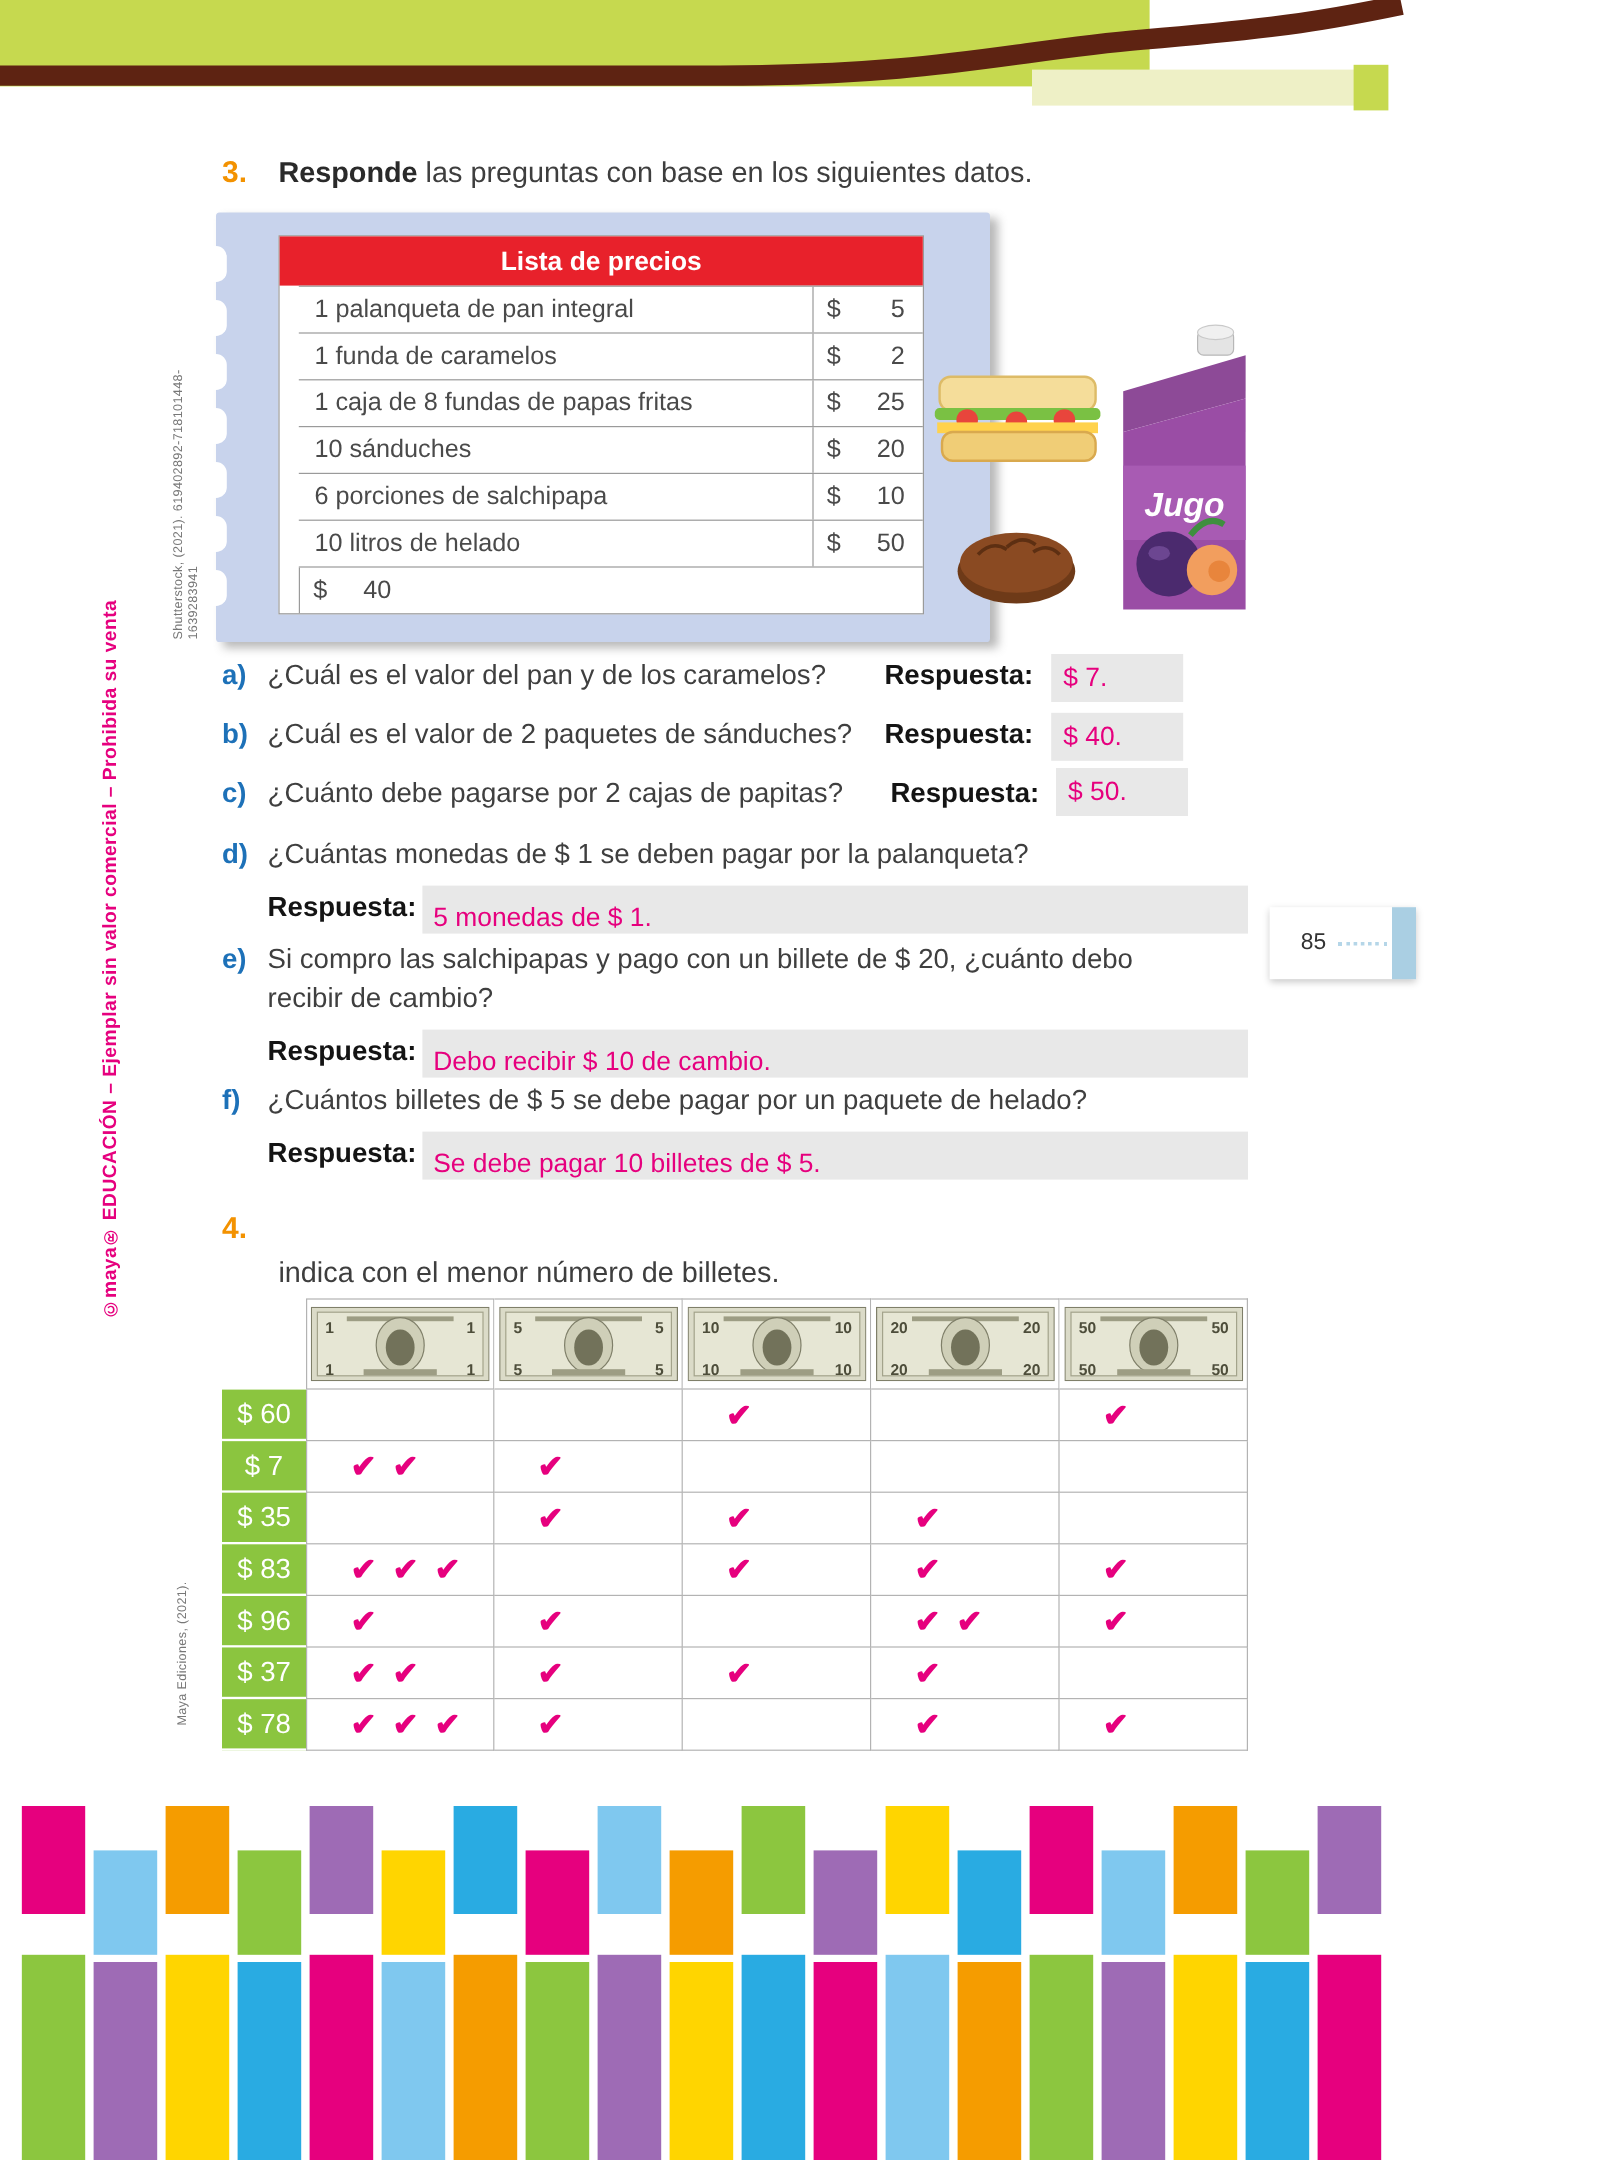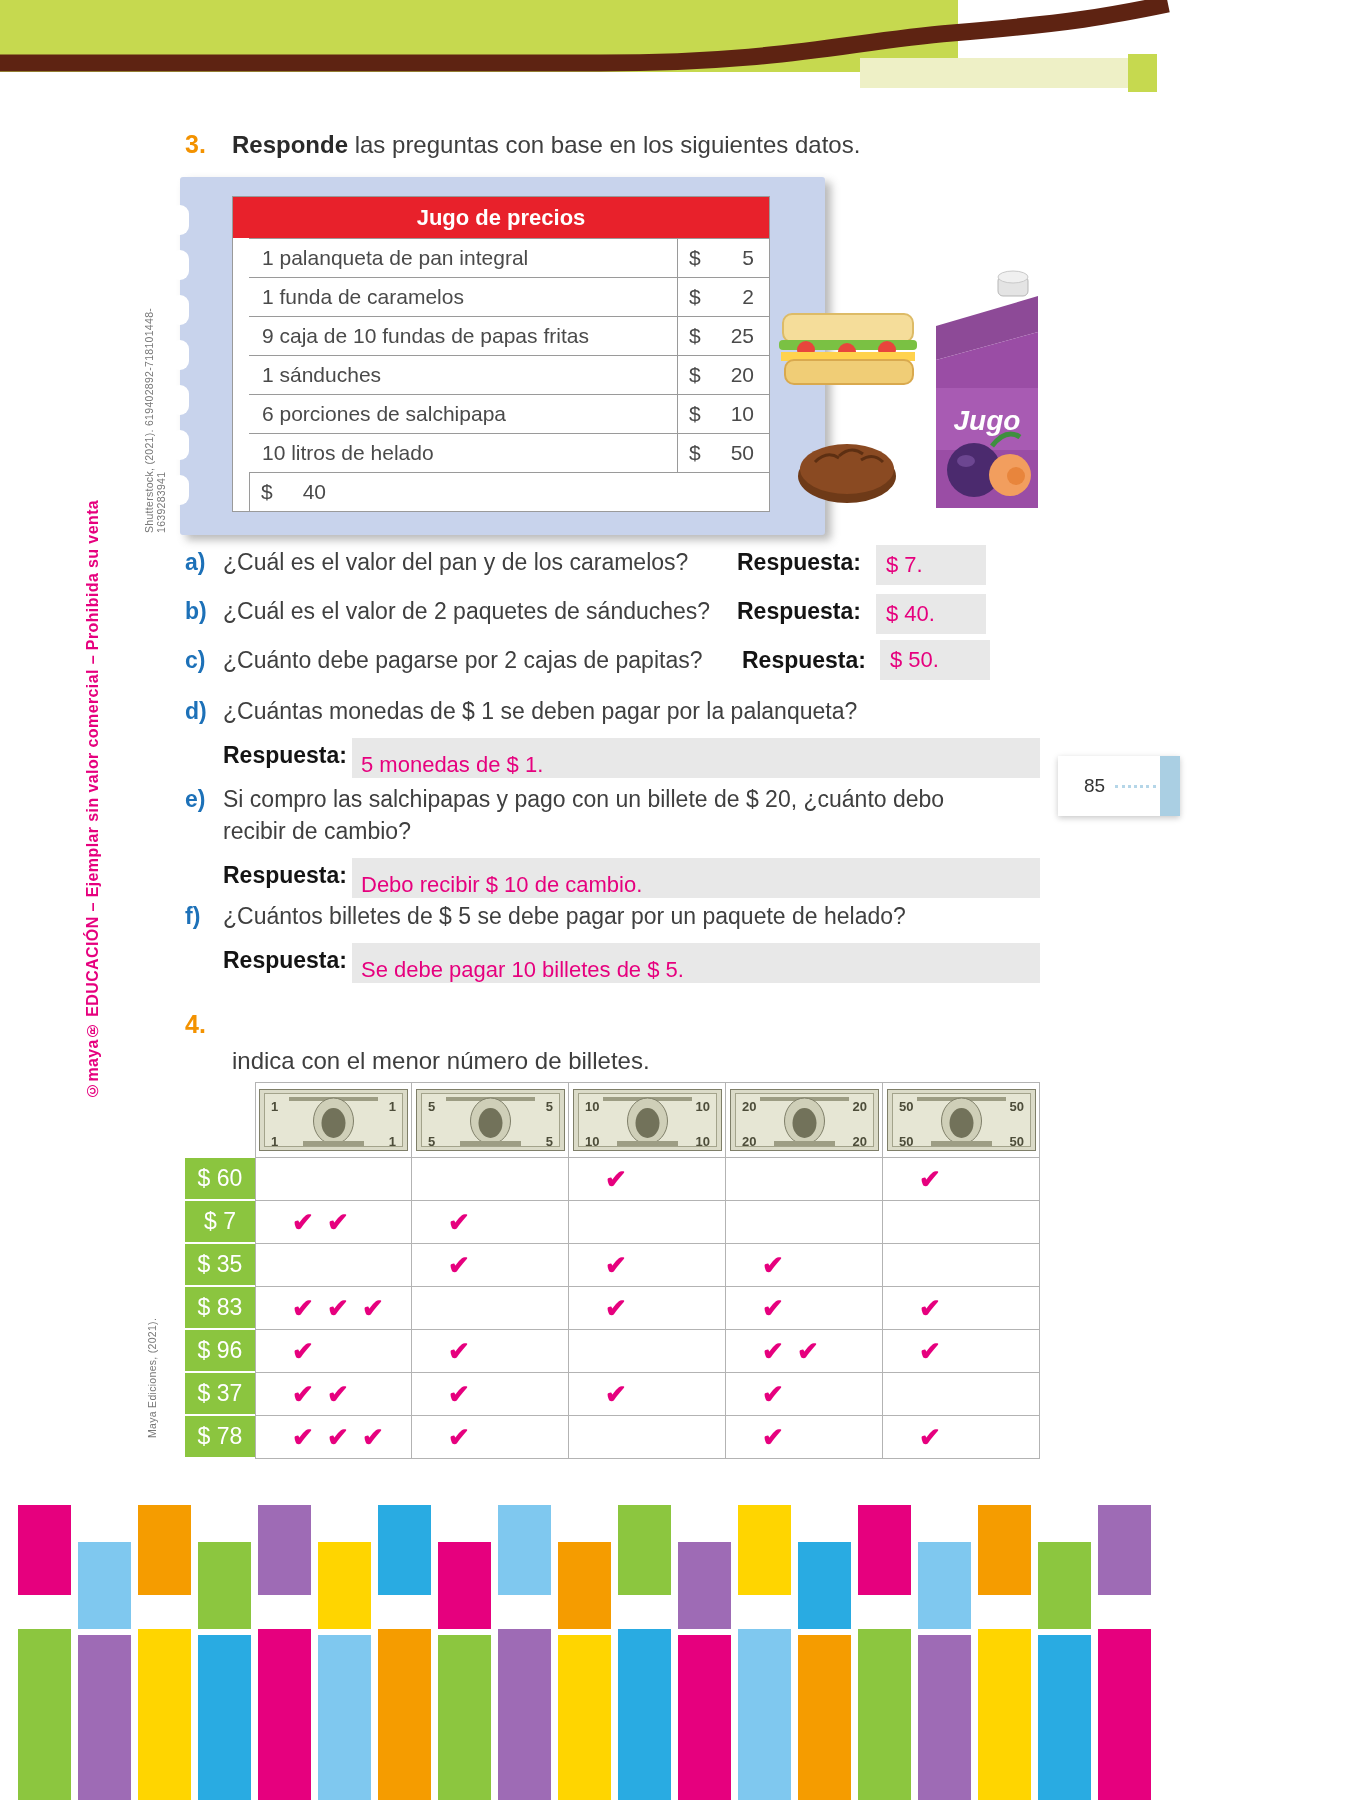--- a/index.html
+++ b/index.html
@@ -89,45 +89,45 @@
 
   <div class="price-card">
     <div class="notch" style="top:28px;"></div>
     <div class="notch" style="top:73px;"></div>
     <div class="notch" style="top:118px;"></div>
     <div class="notch" style="top:163px;"></div>
     <div class="notch" style="top:208px;"></div>
     <div class="notch" style="top:253px;"></div>
     <div class="notch" style="top:298px;"></div>
     <div class="price-table">
-      <div class="price-head">Jugo de precios</div>
+      <div class="price-head">Lista de precios</div>
       <div>
           <div class="price-row">
             <div class="price-item">1 palanqueta de pan integral</div>
             <div class="price-value">
               <span>$</span>
               <span>5</span>
             </div>
           </div>
           <div class="price-row">
             <div class="price-item">1 funda de caramelos</div>
             <div class="price-value">
               <span>$</span>
               <span>2</span>
             </div>
           </div>
           <div class="price-row">
-            <div class="price-item">9 caja de 10 fundas de papas fritas</div>
+            <div class="price-item">1 caja de 8 fundas de papas fritas</div>
             <div class="price-value">
               <span>$</span>
               <span>25</span>
             </div>
           </div>
           <div class="price-row">
-            <div class="price-item">1 sánduches</div>
+            <div class="price-item">10 sánduches</div>
             <div class="price-value">
               <span>$</span>
               <span>20</span>
             </div>
           </div>
           <div class="price-row">
             <div class="price-item">6 porciones de salchipapa</div>
             <div class="price-value">
               <span>$</span>
               <span>10</span>

